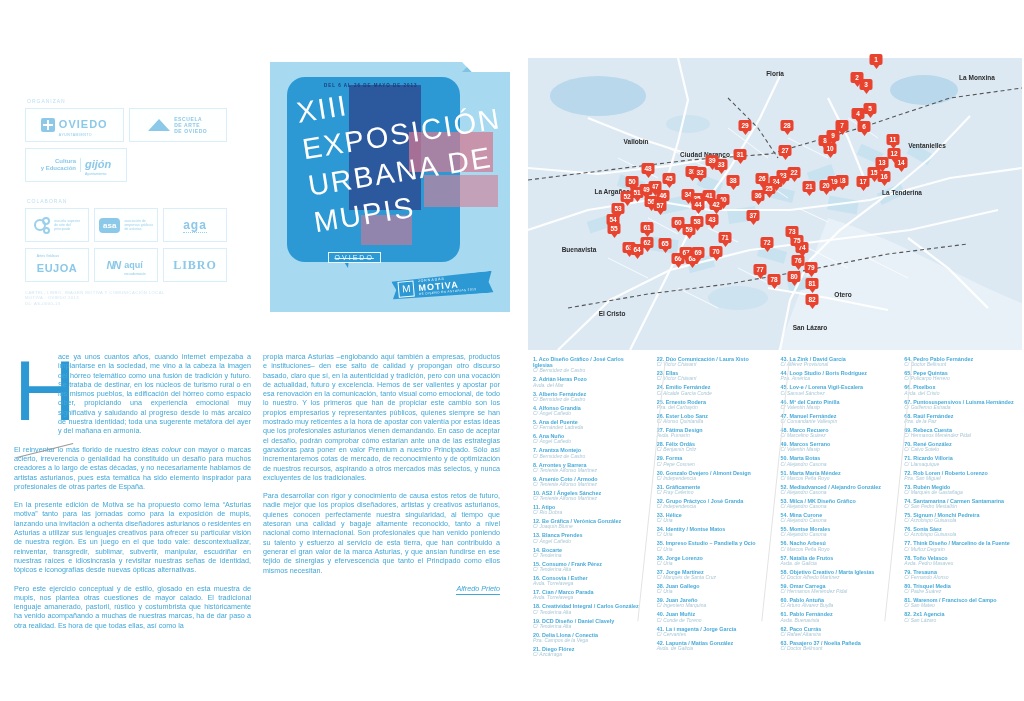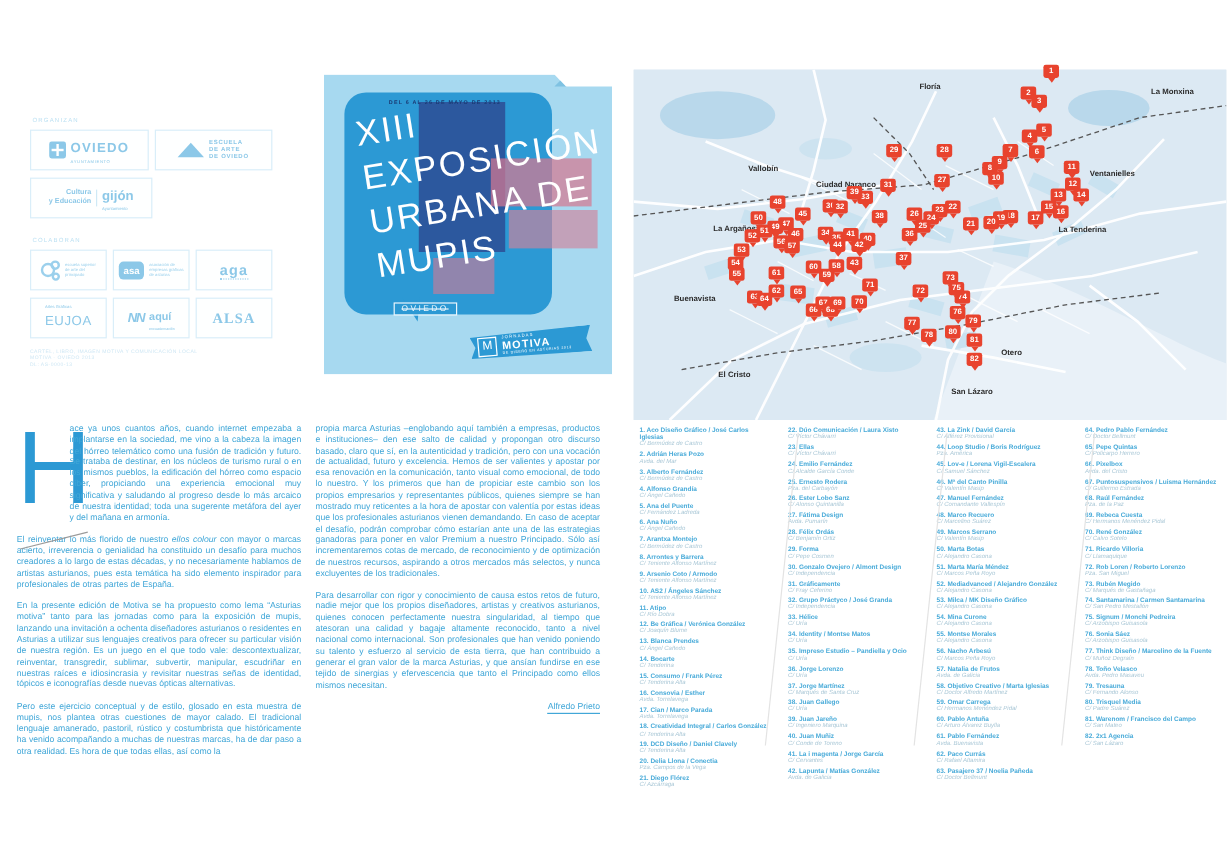--- a/index.html
+++ b/index.html
@@ -16,32 +16,32 @@
   .lb-oviedo .sq{width:14px;height:14px;background:#8cc8e8;position:relative;border-radius:2px;}
   .lb-oviedo .sq::before,.lb-oviedo .sq::after{content:"";position:absolute;background:#fff;}
   .lb-oviedo .sq::before{left:6px;top:2px;width:2px;height:10px;}
   .lb-oviedo .sq::after{left:2px;top:6px;width:10px;height:2px;}
   .lb-oviedo .wordmark{font-size:11px;letter-spacing:1px;font-weight:bold;}
   .lb-oviedo .submark{font-size:3.5px;letter-spacing:.5px;display:block;margin-top:1px;}
   .tri-icon{width:0;height:0;border-left:11px solid transparent;border-right:11px solid transparent;border-bottom:12px solid #8cc8e8;}
   .lb-art .txt{font-size:5px;font-weight:bold;line-height:6px;letter-spacing:.6px;text-align:left;}
   .lb-gijon{max-width:100px;flex:0 0 100px;}
   .lb-gijon .left{font-size:6px;font-weight:bold;text-align:right;line-height:7px;border-right:1px solid #cfe9f6;padding-right:4px;}
-  .lb-gijon .script{font-size:11px;font-weight:bold;}
+  .lb-gijon .script{font-size:11px;font-style:italic;font-weight:bold;}
   .lb-gijon .sub{font-size:3.5px;display:block;}
   .circles{position:relative;width:16px;height:16px;}
   .circles i{position:absolute;border:2px solid #9bd0ec;border-radius:50%;display:block;}
   .circles i:nth-child(1){width:8px;height:8px;left:0;top:2px;}
   .circles i:nth-child(2){width:4px;height:4px;left:8px;top:0;}
   .circles i:nth-child(3){width:3px;height:3px;left:9px;top:10px;}
   .micro{font-size:3.5px;line-height:4.2px;text-align:left;color:#9bd0ec;}
   .badge-asa{background:#8cc8e8;color:#fff;font-weight:bold;font-size:8px;border-radius:4px;padding:3px 4px;}
   .aga-word{font-size:12px;font-weight:bold;letter-spacing:1px;border-bottom:1px dotted #9bd0ec;}
   .eujoa .top{font-size:3.5px;display:block;text-align:left;}
-  .eujoa .word{font-size:11px;font-weight:normal;letter-spacing:.5px;}
+  .eujoa .word{font-size:11px;font-weight:bold;letter-spacing:.5px;}
   .mares .nn{font-size:11px;font-weight:bold;font-style:italic;letter-spacing:-1px;}
   .mares .word{font-size:9px;font-weight:bold;}
   .mares .sub{display:block;font-size:3px;}
   .alsa-word{font-size:12px;font-weight:bold;font-family:"Liberation Serif",serif;letter-spacing:1px;}
   #credits{margin-top:8px;}
   #credits div{font-size:4.2px;line-height:5.4px;color:#cfe7f4;letter-spacing:.4px;}
   
   #poster{position:absolute;left:270px;top:62px;width:240px;height:250px;background:#a7d9f0;
     clip-path:polygon(0 0,80% 0,84% 4%,100% 4%,100% 100%,0 100%);}
   #poster .fold{position:absolute;left:80%;top:0;width:0;height:0;
@@ -77,21 +77,21 @@
     font-weight:bold;display:flex;align-items:center;justify-content:center;}
   .pin::after{content:"";position:absolute;left:50%;transform:translateX(-50%);top:10.5px;
     border:3.5px solid transparent;border-top:4.5px solid #e8432e;}
   
   .art-col{position:absolute;top:352px;width:237px;color:#41a7d8;font-size:7.2px;line-height:9.3px;text-align:justify;}
   #art1{left:14px;} #art2{left:263px;}
   .art-col p{margin:0 0 9px 0;}
   .dropcap{float:left;width:44px;height:86px;font-size:86px;line-height:76px;font-weight:100;
     color:#2c99d4;font-family:"Liberation Sans",sans-serif;}
   .drop-rule{position:absolute;left:2px;top:98px;width:58px;border-top:1px solid #9a9a9a;transform:rotate(-14deg);}
-  .sig{ text-align:right;margin-top:22px;}
+  .sig{ text-align:right;font-style:italic;margin-top:22px;}
   .sig span{border-bottom:.8px solid #41a7d8;padding-bottom:1px;}
   
   #directory{position:absolute;left:533px;top:356px;width:489px;height:290px;display:flex;}
   .dir-col{width:116px;margin-right:8px;position:relative;}
   .dir-col + .dir-col{padding-left:6px;}
   .dir-col + .dir-col::before{content:"";position:absolute;left:0;top:4px;height:262px;width:1px;
     background:#e3e3e3;transform:rotate(6deg);}
   .dir-name{font-size:5.4px;line-height:6.2px;font-weight:bold;color:#49abd9;}
   .dir-loc{font-size:5px;line-height:5.8px;color:#a9c7d6;font-style:italic;margin-bottom:2.2px;}
 </style>
@@ -144,21 +144,21 @@
     <div class="logo-box eujoa">
       <span><span class="top">Artes Gráficas</span>
       <span class="word">EUJOA</span></span>
     </div>
     <div class="logo-box mares">
       <span class="nn">NN</span>
       <span><span class="word">aquí</span>
       <span class="sub">encuadernación</span></span>
     </div>
     <div class="logo-box">
-      <span class="alsa-word">ALSA</span>
+      <span class="alsa-word">LIBRO</span>
     </div>
   </div>
   <div id="credits">
       <div>CARTEL, LIBRO, IMAGEN MOTIVA Y COMUNICACIÓN LOCAL</div>
       <div>MOTIVA · OVIEDO 2013</div>
       <div>DL: AS-0000-13</div>
     </div>
 </div>
 
 <div id="poster">
@@ -491,21 +491,21 @@
       </div>
       <div class="pin" style="left: 284px; top: 251px;">
         <div class="pin-box">82</div>
       </div>
     </div>
 </div>
 
 <div class="art-col" id="art1">
   <div class="drop-rule"></div>
   <p><span class="dropcap">H</span><span>ace ya unos cuantos años, cuando internet empezaba a implantarse en la sociedad, me vino a la cabeza la imagen del hórreo telemático como una fusión de tradición y futuro. Se trataba de destinar, en los núcleos de turismo rural o en los mismos pueblos, la edificación del hórreo como espacio cíber, propiciando una experiencia emocional muy significativa y saludando al progreso desde lo más arcaico de nuestra identidad; toda una sugerente metáfora del ayer y del mañana en armonía.</span></p>
-  <p><span>El reinventar lo más florido de nuestro </span><i>ellos colour</i><span> con mayor o marcas acierto, irreverencia o genialidad ha constituido un desafío para muchos creadores a lo largo de estas décadas, y no necesariamente hablamos de artistas asturianos, pues esta temática ha sido elemento inspirador para profesionales de otras partes de España.</span></p>
+  <p><span>El reinventar lo más florido de nuestro </span><i>ideas colour</i><span> con mayor o marcas acierto, irreverencia o genialidad ha constituido un desafío para muchos creadores a lo largo de estas décadas, y no necesariamente hablamos de artistas asturianos, pues esta temática ha sido elemento inspirador para profesionales de otras partes de España.</span></p>
   <p>En la presente edición de Motiva se ha propuesto como lema “Asturias motiva” tanto para las jornadas como para la exposición de mupis, lanzando una invitación a ochenta diseñadores asturianos o residentes en Asturias a utilizar sus lenguajes creativos para ofrecer su particular visión de nuestra región. Es un juego en el que todo vale: descontextualizar, reinventar, transgredir, sublimar, subvertir, manipular, escudriñar en nuestras raíces e idiosincrasia y revisitar nuestras señas de identidad, tópicos e iconografías desde nuevas ópticas alternativas.</p>
   <p>Pero este ejercicio conceptual y de estilo, glosado en esta muestra de mupis, nos plantea otras cuestiones de mayor calado. El tradicional lenguaje amanerado, pastoril, rústico y costumbrista que históricamente ha venido acompañando a muchas de nuestras marcas, ha de dar paso a otra realidad. Es hora de que todas ellas, así como la</p>
 </div>
 <div class="art-col" id="art2">
   <p>propia marca Asturias –englobando aquí también a empresas, productos e instituciones– den ese salto de calidad y propongan otro discurso basado, claro que sí, en la autenticidad y tradición, pero con una vocación de actualidad, futuro y excelencia. Hemos de ser valientes y apostar por esa renovación en la comunicación, tanto visual como emocional, de todo lo nuestro. Y los primeros que han de propiciar este cambio son los propios empresarios y representantes públicos, quienes siempre se han mostrado muy reticentes a la hora de apostar con valentía por estas ideas que los profesionales asturianos vienen demandando. En caso de aceptar el desafío, podrán comprobar cómo estarían ante una de las estrategias ganadoras para poner en valor Premium a nuestro Principado. Sólo así incrementaremos cotas de mercado, de reconocimiento y de optimización de nuestros recursos, aspirando a otros mercados más selectos, y nunca excluyentes de los tradicionales.</p>
   <p>Para desarrollar con rigor y conocimiento de causa estos retos de futuro, nadie mejor que los propios diseñadores, artistas y creativos asturianos, quienes conocen perfectamente nuestra singularidad, al tiempo que atesoran una calidad y bagaje altamente reconocido, tanto a nivel nacional como internacional. Son profesionales que han venido poniendo su talento y esfuerzo al servicio de esta tierra, que han contribuido a generar el gran valor de la marca Asturias, y que ansían fundirse en ese tejido de sinergias y efervescencia que tanto el Principado como ellos mismos necesitan.</p>
   <p class="sig"><span>Alfredo Prieto</span></p>
 </div>
 
 <div id="directory">

